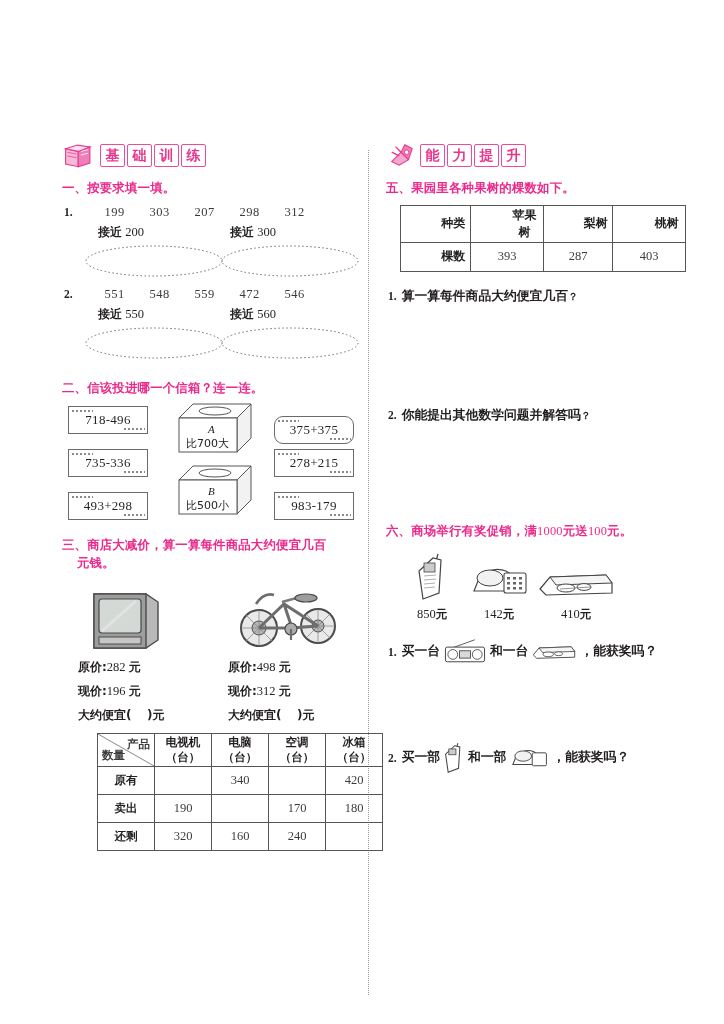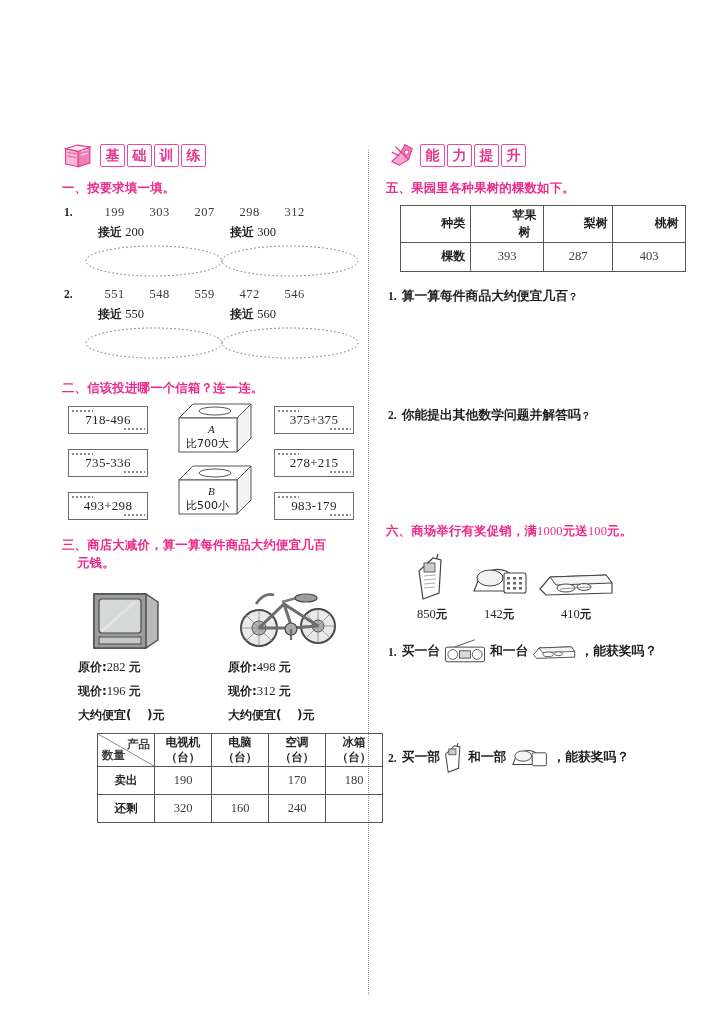--- a/index.html
+++ b/index.html
@@ -312,21 +312,21 @@
         <span class="stamp tl"></span>
         <span>735-336</span>
         <span class="stamp br"></span>
       </div>
       <div class="envelope" style="left:6px;  top:88px;">
         <span class="stamp tl"></span>
         <span>493+298</span>
         <span class="stamp br"></span>
       </div>
 
-      <div class="envelope" style="left:212px; top:2px;">
+      <div class="envelope" style="left:212px; top:12px;border-radius:9px;">
         <span class="stamp tl"></span>
         <span>375+375</span>
         <span class="stamp br"></span>
       </div>
       <div class="envelope" style="left:212px; top:45px;">
         <span class="stamp tl"></span>
         <span>278+215</span>
         <span class="stamp br"></span>
       </div>
       <div class="envelope" style="left:212px; top:88px;">
@@ -443,20 +443,27 @@
         <td class="h">
           <div>空调</div>
           <div>（台）</div>
         </td>
         <td class="h">
           <div>冰箱</div>
           <div>（台）</div>
         </td>
       </tr>
       <tr>
+        <td class="h">原有</td>
+        <td></td>
+        <td>340</td>
+        <td></td>
+        <td>420</td>
+      </tr>
+      <tr>
         <td class="h">卖出</td>
         <td>190</td>
         <td></td>
         <td>170</td>
         <td>180</td>
       </tr>
       <tr>
         <td class="h">还剩</td>
         <td>320</td>
         <td>160</td>

